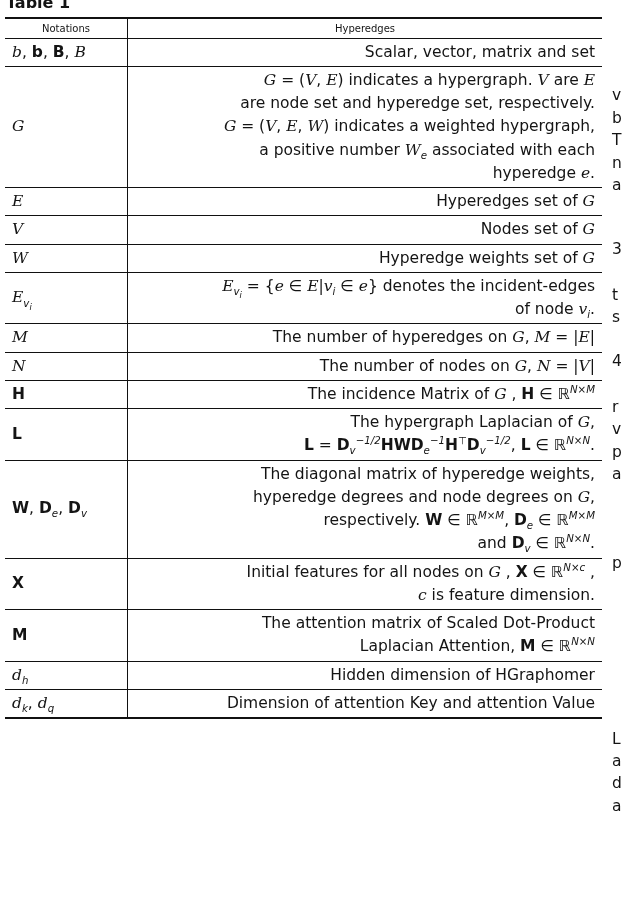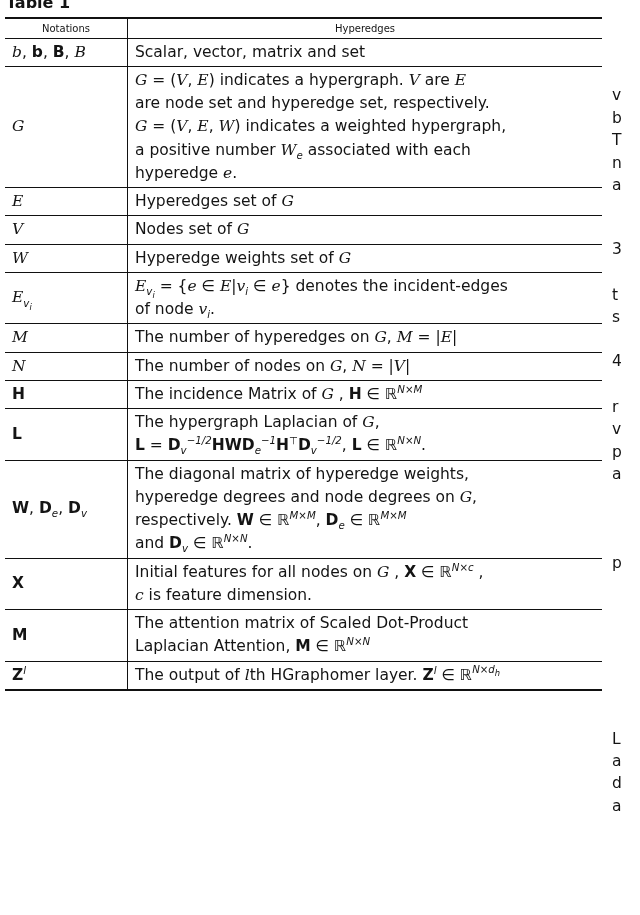--- a/index.html
+++ b/index.html
@@ -40,21 +40,21 @@
     width: 110px;
     border-right: 1.5px solid #111;
   }
   td {
     border-bottom: 1px solid #111;
     padding: 2px 7px;
     vertical-align: middle;
     margin-top: 38px;
   }
   td.notation { text-align: left; }
-  td.definition { text-align: left; }
+  td.definition { text-align: right; }
   tbody tr:last-child td { border-bottom: 2px solid #111; }
 
   
   .cal {
     font-family: "DejaVu Serif", "Liberation Serif", serif;
     font-style: italic;
   }
   sub, sup {
     font-size: 66%;
     font-style: italic;
@@ -140,22 +140,26 @@
         </tr>
         <tr>
           <td class="notation"><b>X</b></td>
           <td class="definition">Initial features for all nodes on <span class="cal">G</span> , <b>X</b> ∈ ℝ<sup>N×c</sup> ,<br><i>c</i> is feature dimension.</td>
         </tr>
         <tr>
           <td class="notation"><b>M</b></td>
           <td class="definition">The attention matrix of Scaled Dot-Product<br>Laplacian Attention, <b>M</b> ∈ ℝ<sup>N×N</sup></td>
         </tr>
         <tr>
-          <td class="notation"><b>Z</b><sup>l</sup></td>
-          <td class="definition">The output of <i>l</i>th HGraphomer layer. <b>Z</b><sup>l</sup> ∈ ℝ<sup>N×d<sub>h</sub></sup></td>
+          <td class="notation"><i>d</i><sub>h</sub></td>
+          <td class="definition">Hidden dimension of HGraphomer</td>
+        </tr>
+        <tr>
+          <td class="notation"><i>d</i><sub>k</sub>, <i>d</i><sub>q</sub></td>
+          <td class="definition">Dimension of attention Key and attention Value</td>
         </tr>
       </tbody>
   </table>
 
   <div class="margin-strip" id="margin-strip">
       <span class="frag" style="top: 86px;">v</span>
       <span class="frag" style="top: 109px;">b</span>
       <span class="frag" style="top: 131px;">T</span>
       <span class="frag" style="top: 154px;">n</span>
       <span class="frag" style="top: 176px;">a</span>

